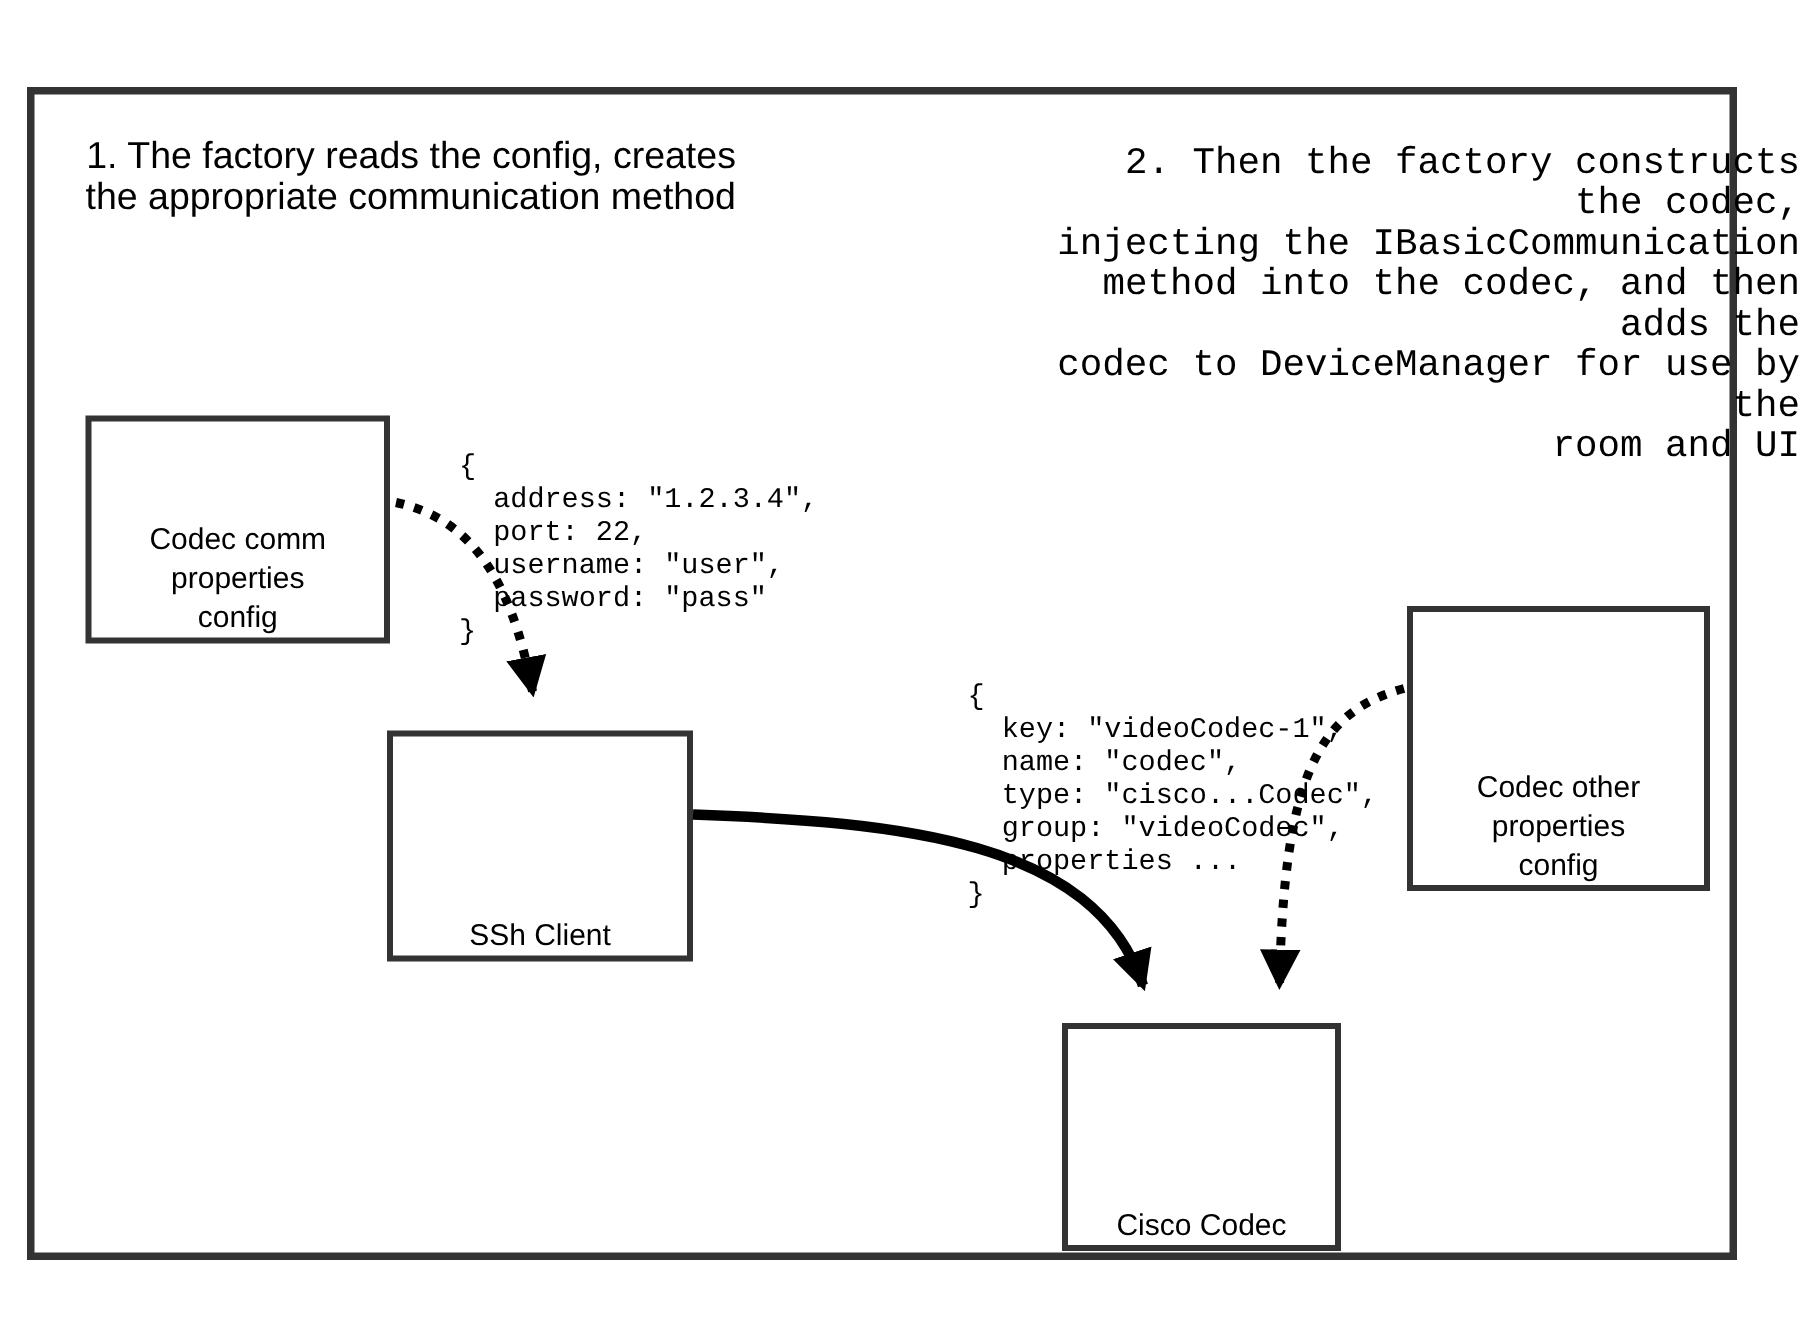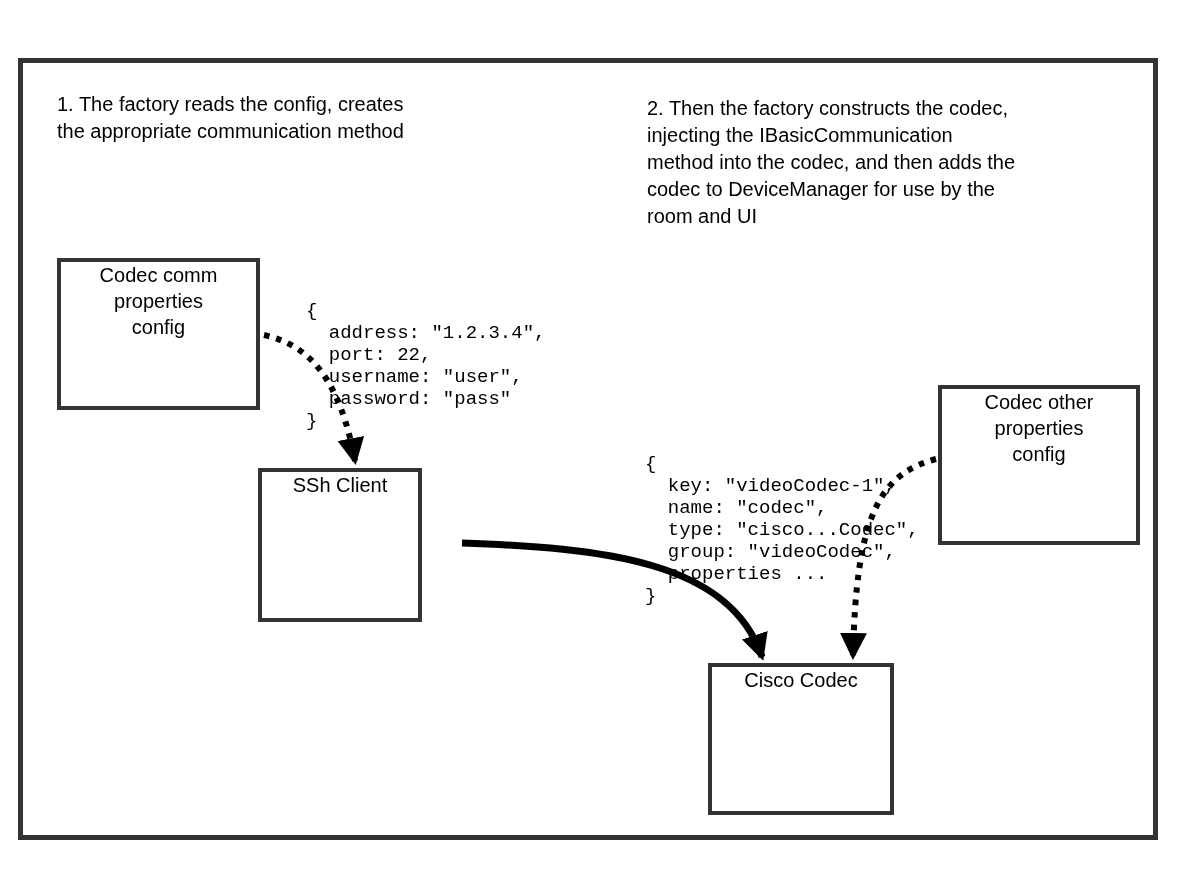--- a/index.html
+++ b/index.html
@@ -18,45 +18,47 @@
   .frame {
     position: absolute;
     left: 18px; top: 58px;
     width: 1140px; height: 782px;
     border: 5px solid var(--box-border, #333333);
     box-sizing: border-box;
   }
   .annotation {
     position: absolute;
     white-space: pre-line;
-    font-size: 20px;
+    font-size: 25px;
     line-height: 27px;
     color: var(--text, #000000);
+    text-align: right;
   }
   .annotation.step1 { left: 57px;  top: 91px;  }
-  .annotation.step2 { left: 647px; top: 95px;  }
+  .annotation.step2 { left: 691px; top: 95px; font-family: Liberation Mono, monospace;  }
   .annotation.note  { left: 940px; top: 684px; line-height: 29px; }
   .node {
     position: absolute;
     box-sizing: border-box;
     border: 4px solid var(--box-border, #333333);
     background: var(--background, #ffffff);
     display: flex;
-    align-items: flex-start;
+    align-items: flex-end;
     justify-content: center;
+    margin-top: 19px;
   }
   .node .node-label {
     white-space: pre-line;
     text-align: center;
     font-size: 20px;
     line-height: 26px;
   }
   .node.codec-comm  { left: 57px;  top: 258px; width: 203px; height: 152px; }
-  .node.ssh-client  { left: 258px; top: 468px; width: 164px; height: 154px; }
-  .node.codec-other { left: 938px; top: 385px; width: 202px; height: 160px; }
+  .node.ssh-client  { left: 258px; top: 468px; width: 204px; height: 154px; }
+  .node.codec-other { left: 938px; top: 385px; width: 202px; height: 190px; }
   .node.cisco-codec { left: 708px; top: 663px; width: 186px; height: 152px; }
   .code {
     position: absolute;
     margin: 0;
     font-family: "Liberation Mono", "DejaVu Sans Mono", monospace;
     font-size: 19px;
     line-height: 22px;
     white-space: pre;
     color: var(--text, #000000);
   }

